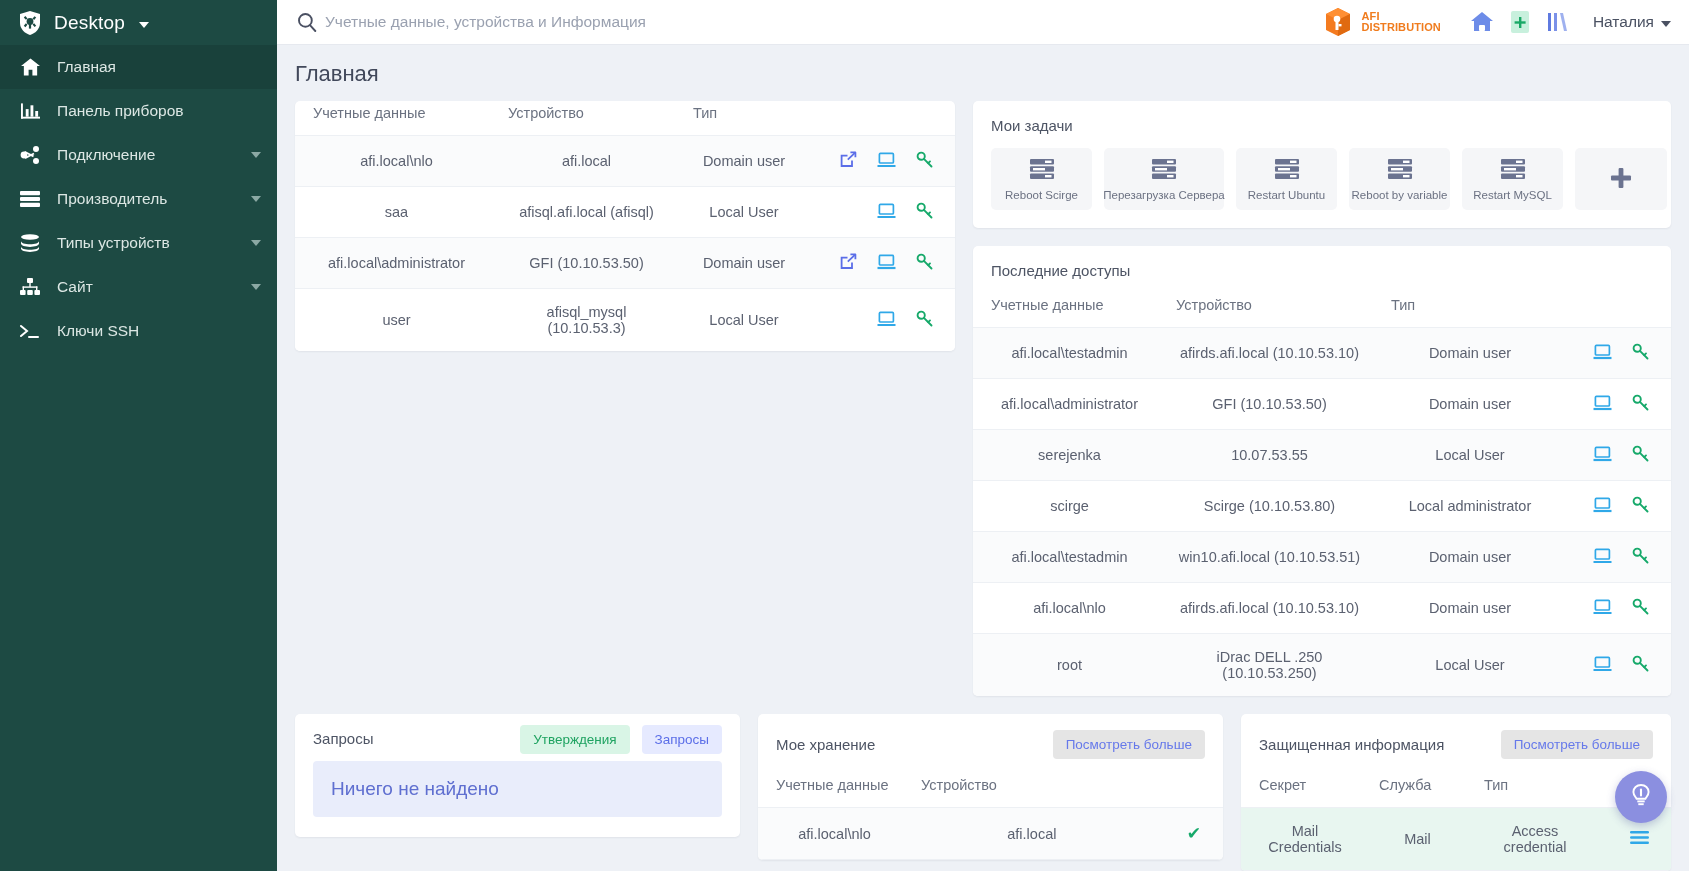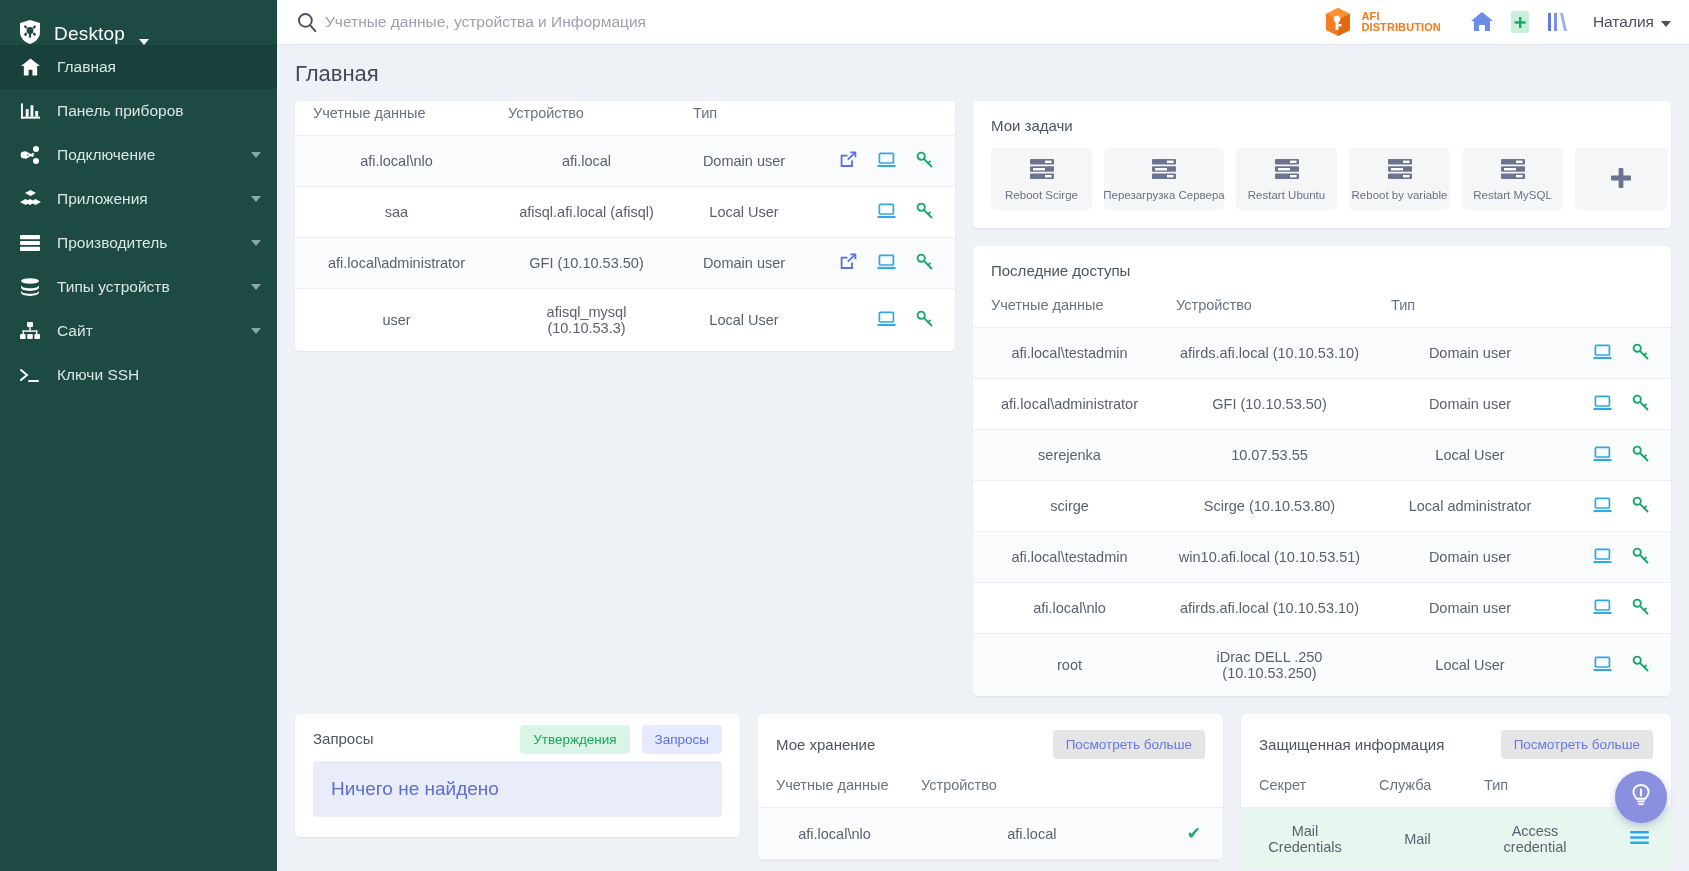--- a/index.html
+++ b/index.html
@@ -15,21 +15,21 @@
 
   
   .sidebar {
     width: 277px; flex: 0 0 277px;
     background: #1d4a43;
     color: #e4ecea;
     display: flex; flex-direction: column;
     overflow: hidden;
   }
   .sb-brand {
-    height: 45px; display: flex; align-items: flex-end; gap: 12px;
+    height: 45px; display: flex; align-items: center; gap: 12px;
     padding: 0 18px;
     background: #1d4a43;
   }
   .sb-logo {
     width: 24px; height: 26px; flex: 0 0 24px;
     display:flex; align-items:center; justify-content:center;
   }
   .sb-brand-txt { font-size: 19px; color: #ffffff; font-weight: 400; letter-spacing: .2px; }
   .sb-caret {
     width: 0; height: 0; margin-left: 2px; margin-top: 4px;
@@ -210,32 +210,20 @@
             <circle cx="16" cy="15" r="3"></circle>
             <circle cx="4" cy="9" r="3.4"></circle>
             <rect x="5" y="5" width="10" height="1.8" transform="rotate(27 5 5)"></rect>
             <rect x="5" y="11.2" width="10" height="1.8" transform="rotate(-27 5 12)"></rect>
           </svg>
       </span>
       <span class="sb-label">Подключение</span>
       <span class="sb-arrow"></span>
     </div>
 
-    <div class="sb-item">
-      <span class="sb-ico">
-        <svg width="21" height="18" viewBox="0 0 21 18" fill="#fff">
-            <path d="M10.5 0 L16 3 L10.5 6 L5 3 Z"></path>
-            <path d="M5 9 L10.5 12 L5 15 L-0.5 12 Z" transform="translate(5,0)"></path>
-            <path d="M0 12 L5.5 9 L11 12 L5.5 15 Z" opacity=".95"></path>
-            <path d="M10 12 L15.5 9 L21 12 L15.5 15 Z" opacity=".95"></path>
-          </svg>
-      </span>
-      <span class="sb-label">Приложения</span>
-      <span class="sb-arrow"></span>
-    </div>
 
 
     <div class="sb-item">
       <span class="sb-ico">
         <svg width="20" height="18" viewBox="0 0 20 18" fill="#fff">
             <rect x="0" y="1" width="20" height="4.2" rx="1"></rect>
             <rect x="0" y="6.9" width="20" height="4.2" rx="1"></rect>
             <rect x="0" y="12.8" width="20" height="4.2" rx="1"></rect>
           </svg>
       </span>

